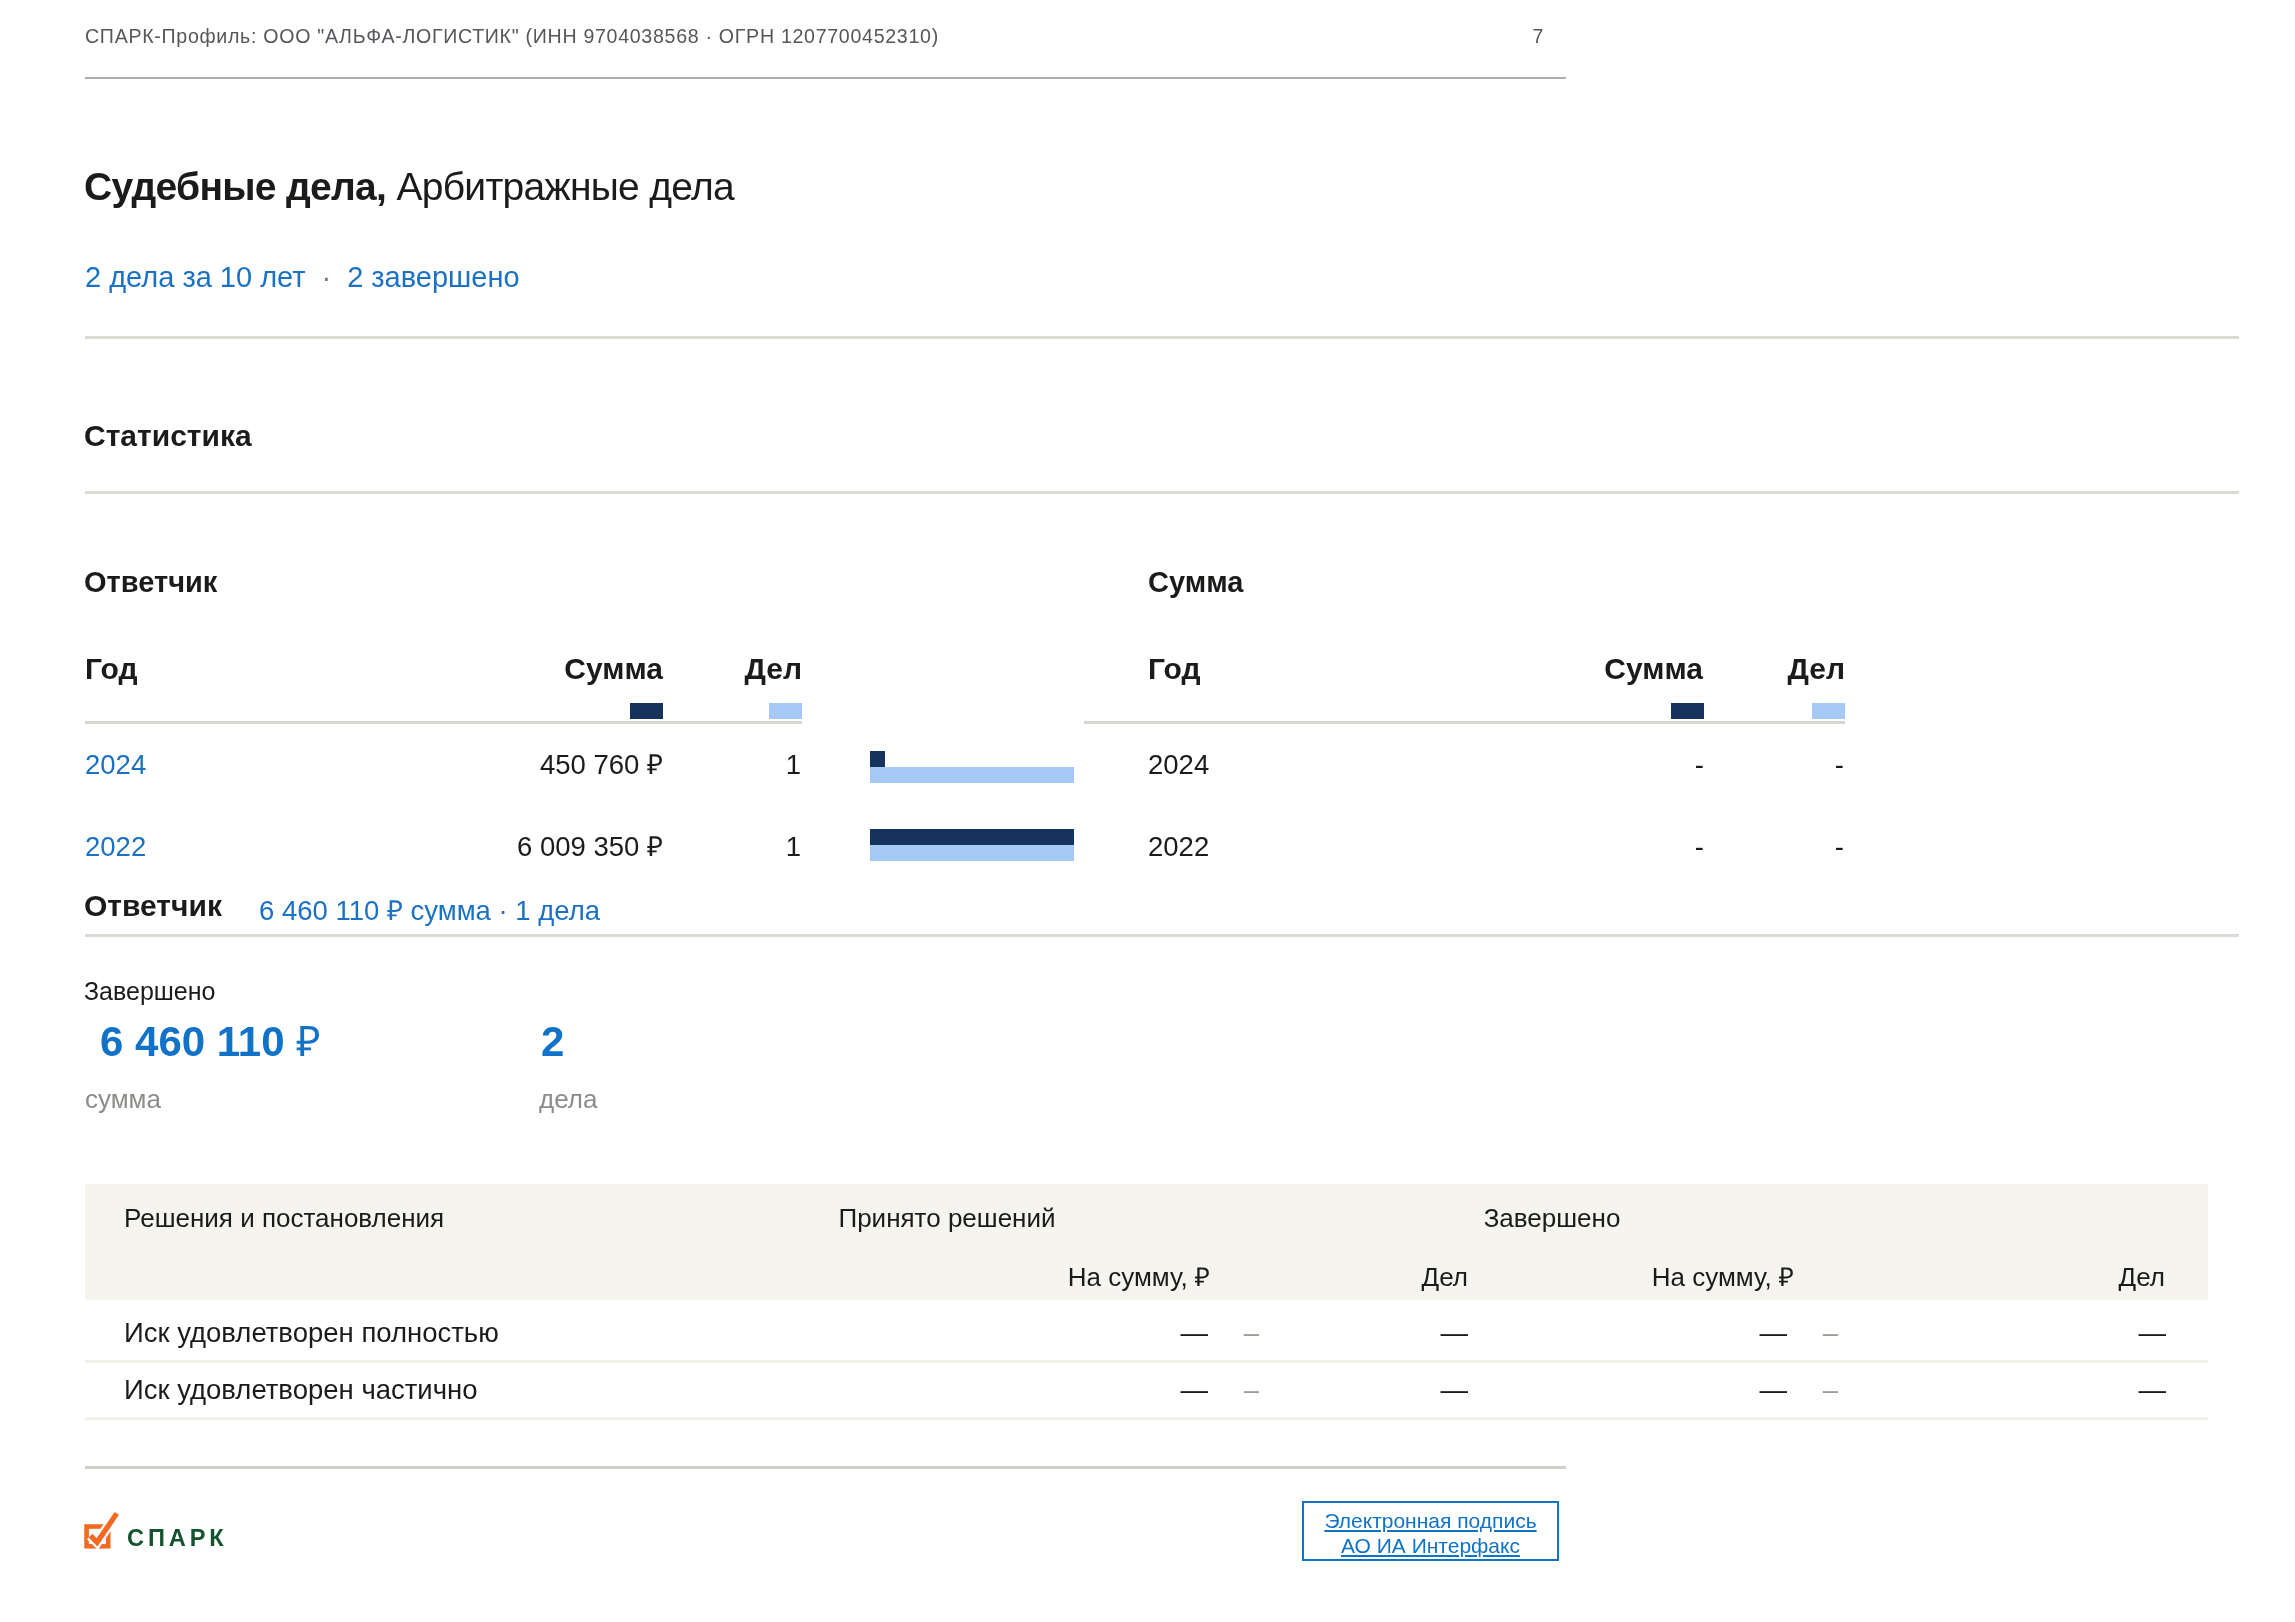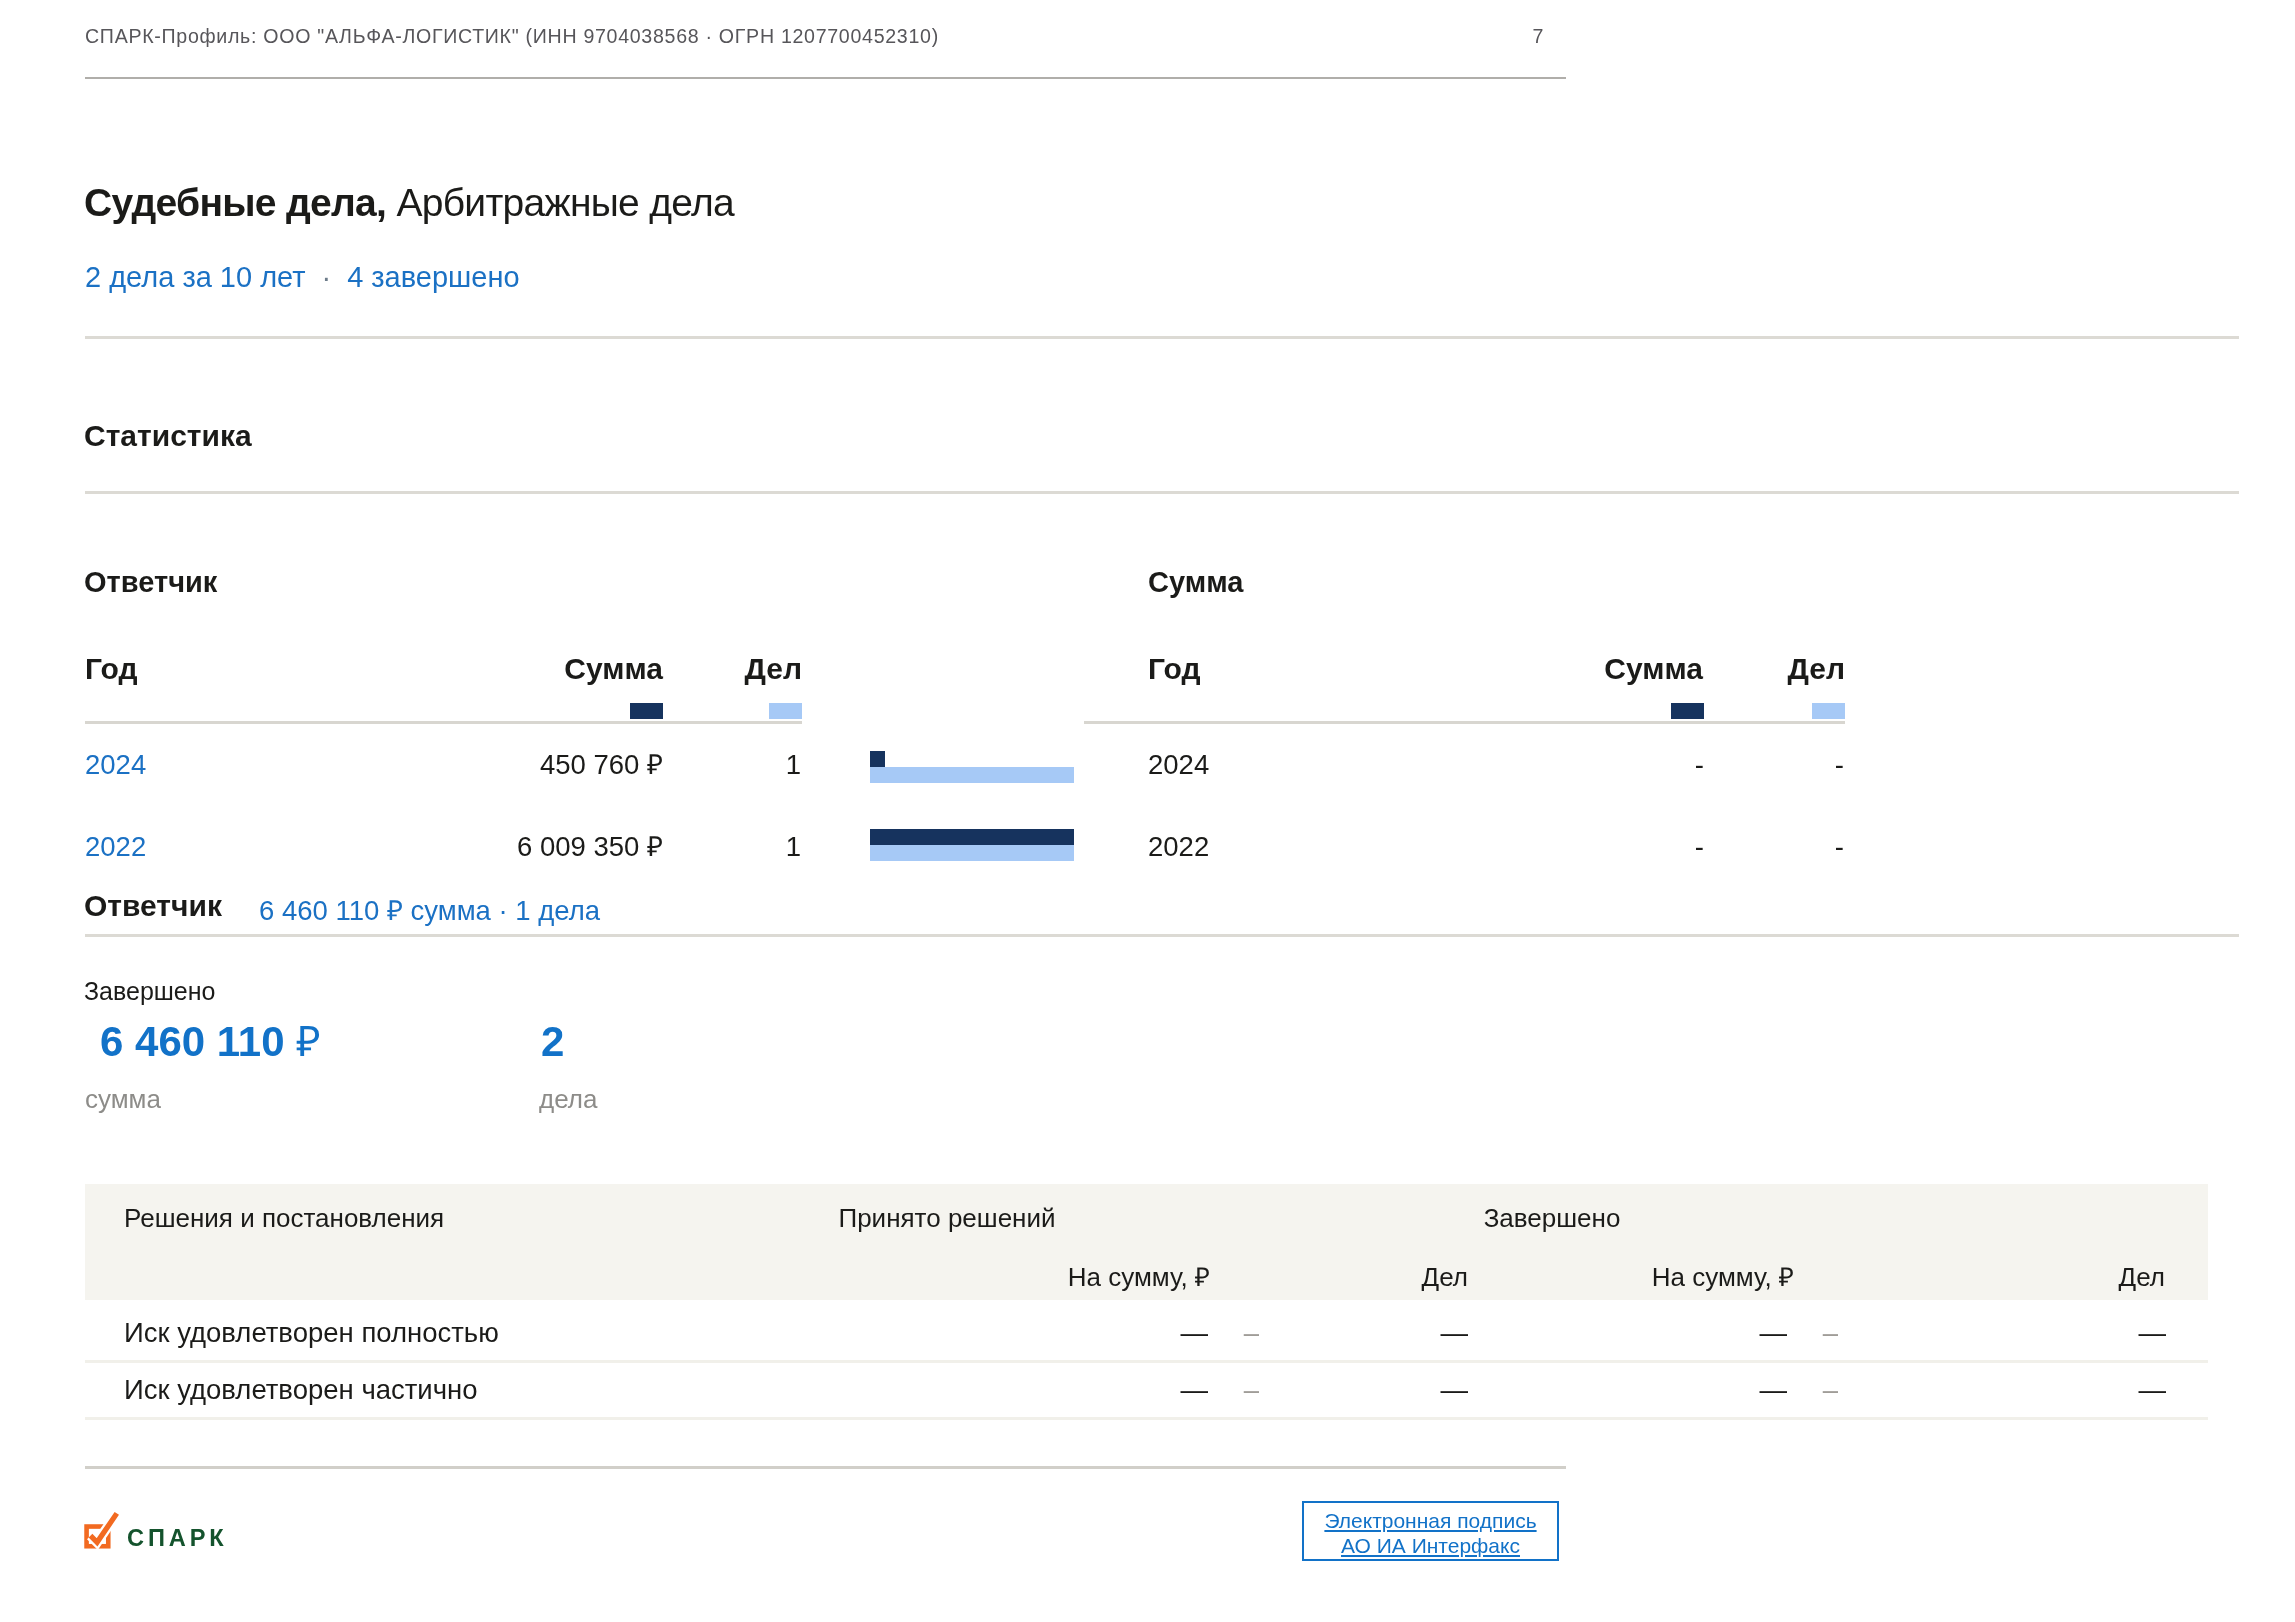--- a/index.html
+++ b/index.html
@@ -36,29 +36,29 @@
 </style>
 </head>
 <body>
 
 <div class="page">
 
   <div class="abs small" style="left:85px;top:25px;">СПАРК-Профиль: ООО "АЛЬФА-ЛОГИСТИК" (ИНН 9704038568 · ОГРН 1207700452310)</div>
   <div class="abs small right" style="left:1492px;top:25px;width:52px;">7</div>
   <div class="rule" style="left:85px;top:77px;width:1481px;height:2px;background:#b0aeaa;"></div>
 
-  <div class="abs title" style="left:84px;top:166px;margin-top:16px;">
+  <div class="abs title" style="left:84px;top:166px;">
     <span class="b">Судебные дела,</span>
     <span>Арбитражные дела</span>
   </div>
 
   <div class="abs" style="left:85px;top:262px;font-size:29px;line-height:31px;">
     <a class="link">2 дела за 10 лет</a>
     <span class="dot-sep">·</span>
-    <a class="link">4 завершено</a>
+    <a class="link">2 завершено</a>
   </div>
 
   <div class="rule" style="left:85px;top:336px;width:2154px;height:2.6px;"></div>
 
   <div class="abs h1" style="left:84px;top:419px;">Статистика</div>
   <div class="rule" style="left:85px;top:491px;width:2154px;height:2.6px;"></div>
 
   <div class="abs h2" style="left:84px;top:567px;">Ответчик</div>
 
   <div class="abs th" style="left:85px;top:654px;">Год</div>

